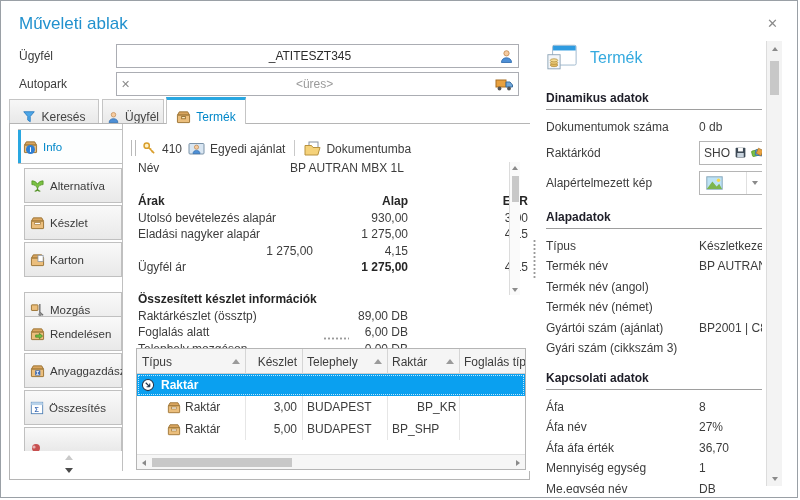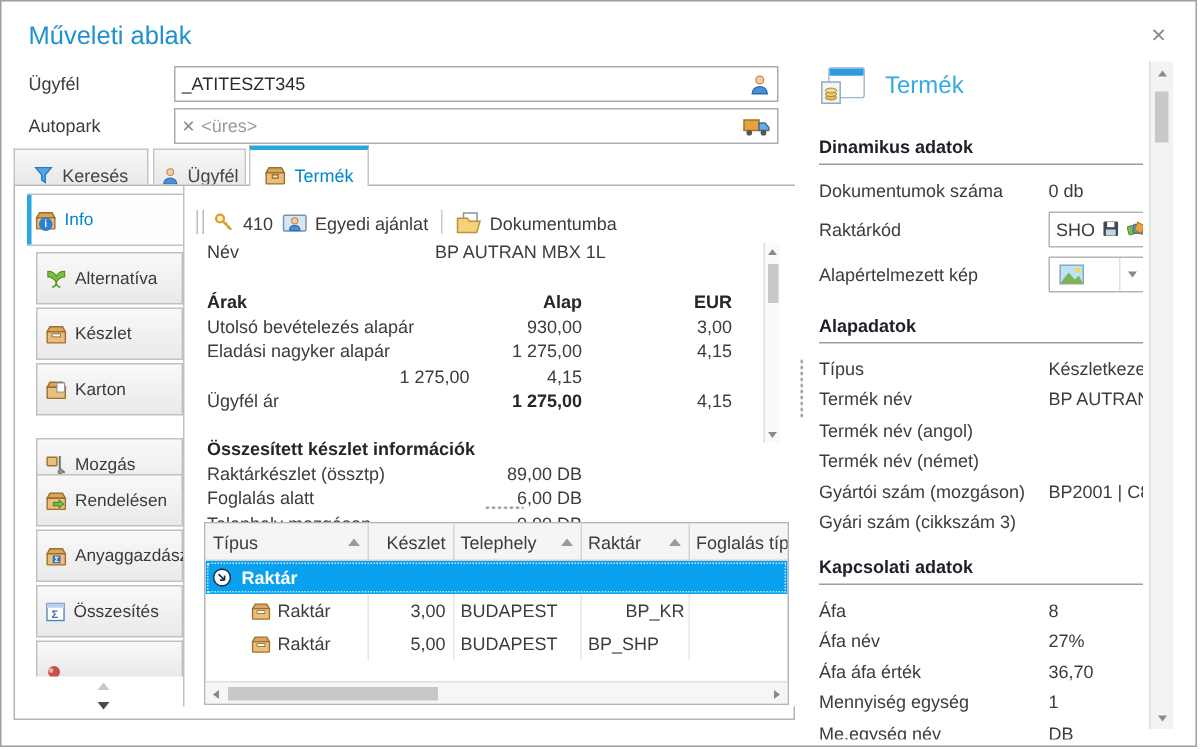--- a/index.html
+++ b/index.html
@@ -6,21 +6,21 @@
   html,body { width:800px; height:500px; background:#fff; }
   body { font-family:"Liberation Sans","DejaVu Sans",sans-serif; font-size:12px; color:#3c3c3c; }
   .window { position:relative; width:798px; height:498px; border:1px solid #9aa0a6; background:#fff; overflow:hidden; }
   .abs { position:absolute; }
 
   .title { font-size:17px; color:#2191ce; }
   .close-x { color:#8a8a8a; font-size:13px; font-weight:bold; cursor:pointer; }
 
   .fld-label { color:#3c3c3c; }
   .fld { border:1px solid #abadb3; background:#fff; height:24px; display:flex; align-items:center; padding:0 4px; }
-  .fld input { border:none; outline:none; flex:1; font:inherit; color:#2c2c2c; background:transparent; }
+  .fld input { border:none; outline:none; flex:1; font:inherit; color:#2c2c2c; background:transparent;text-align:center; }
   .fld input::placeholder { color:#9a9a9a; }
   .clear-x { color:#8a8a8a; font-size:11px; margin-right:4px; }
 
   .tab { position:absolute; top:98px; height:25px; border:1px solid #c5c5c5; border-bottom:none; background:linear-gradient(#f7f7f7,#e8e8e8); display:flex; align-items:flex-end; justify-content:center; gap:5px; color:#444; }
   .tab.active { background:#fff; border-top:3px solid #29a7e1; color:#0087c9; height:27px; top:96px; z-index:3; }
 
   .tab-container { position:absolute; left:8px; top:122px; width:521px; height:357px; border:1px solid #b5b5b5; background:#fff; }
 
   .side-item { position:absolute; left:14px; width:98px; height:35px; border:1px solid #c0c0c0; background:linear-gradient(#f9f9f9,#e9e9e9); display:flex; align-items:center; gap:5px; padding-left:5px; color:#3a3a3a; font-size:11.5px; }
   .side-item.active { left:8px; width:104px; border:none; background:#fdfefe; color:#0087c9; border-top:1px solid #c0c0c0; border-bottom:1px solid #c0c0c0; }
@@ -28,21 +28,21 @@
   .icon { position:relative; display:inline-flex; flex:none; }
   .badge { position:absolute; font-size:8px; line-height:10px; }
 
   .main-panel { position:absolute; left:112px; top:0; width:408px; height:347px; border-left:1px solid #c0c0c0; background:#fff; }
   .toolbar { position:absolute; left:0; top:0; width:100%; height:32px; display:flex; align-items:flex-end; gap:6px; padding-left:8px; }
   .grip { width:5px; height:16px; border-left:1px solid #b9b9b9; border-right:1px solid #b9b9b9; }
   .tb-sep { width:1px; height:16px; background:#c9c9c9; margin:0 3px; }
   .tb-item { display:flex; align-items:center; gap:5px; color:#3c3c3c; }
 
   .info-grid { line-height:16.4px; }
-  .prow { display:grid; grid-template-columns:175px 75px 100px; }
+  .prow { display:grid; grid-template-columns:175px 75px 100px;gap:20px; }
   .prow .c2 { text-align:right; }
   .prow .c3 { text-align:right; }
   .bold { font-weight:bold; color:#262626; }
 
   .vscroll { position:absolute; width:11px; background:#fafafa; border-left:1px solid #dcdcdc; }
   .sbtn { position:absolute; left:0; width:100%; height:11px; display:flex; align-items:center; justify-content:center; }
   .tri-up { width:0;height:0;border-left:3.5px solid transparent;border-right:3.5px solid transparent;border-bottom:4.5px solid #8a8a8a; }
   .tri-dn { width:0;height:0;border-left:3.5px solid transparent;border-right:3.5px solid transparent;border-top:4.5px solid #8a8a8a; }
   .tri-lf { width:0;height:0;border-top:3.5px solid transparent;border-bottom:3.5px solid transparent;border-right:4.5px solid #8a8a8a; }
   .tri-rt { width:0;height:0;border-top:3.5px solid transparent;border-bottom:3.5px solid transparent;border-left:4.5px solid #8a8a8a; }
@@ -480,21 +480,21 @@
     </div>
     <div class="rp-row">
       <span>Termék név (angol)</span>
         <span></span>
     </div>
     <div class="rp-row">
       <span>Termék név (német)</span>
         <span></span>
     </div>
     <div class="rp-row">
-      <span>Gyártói szám (mozgáson)</span>
+      <span>Gyártói szám (ajánlat)</span>
         <span>BP2001 | C8-4</span>
     </div>
     <div class="rp-row">
       <span>Gyári szám (cikkszám 3)</span>
         <span></span>
     </div>
 
     <div style="height:12px;"></div>
     <div class="rp-sec">Kapcsolati adatok</div>
 

